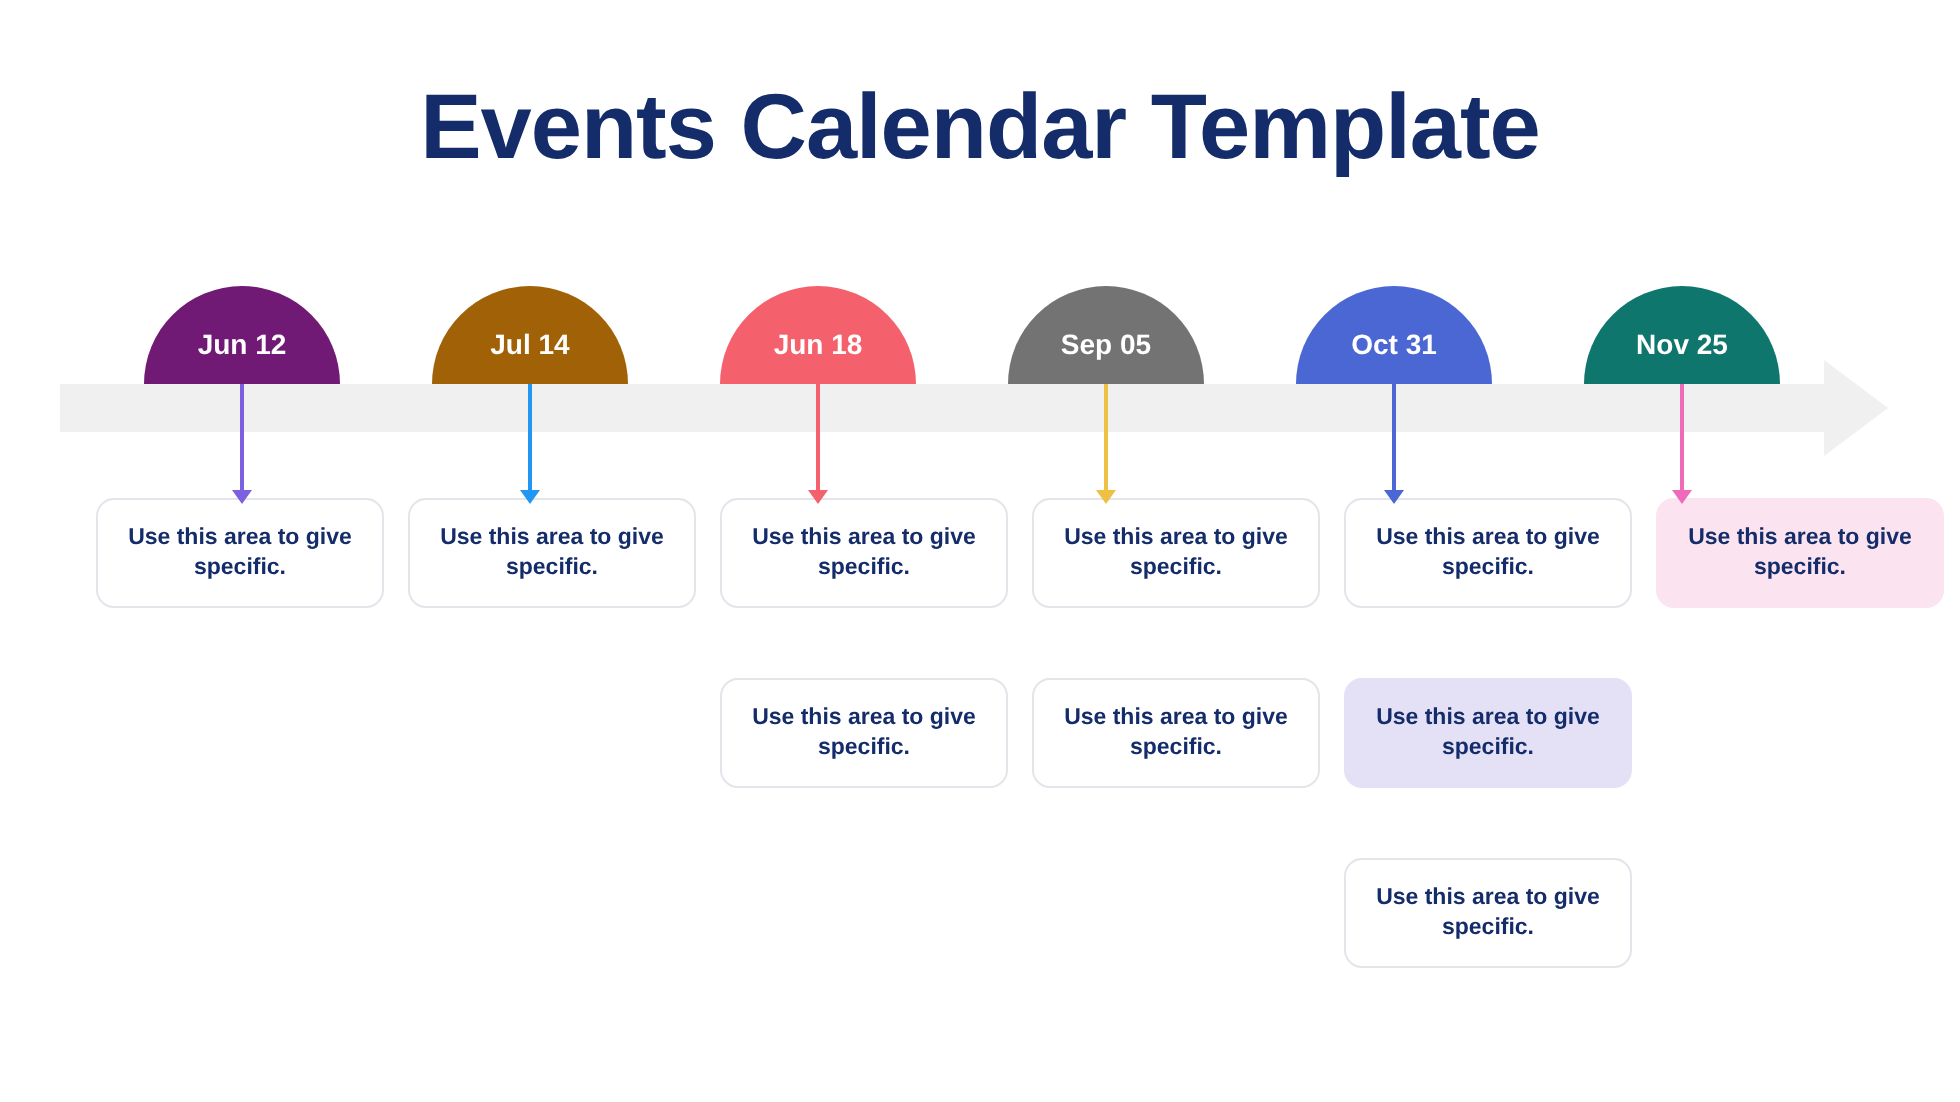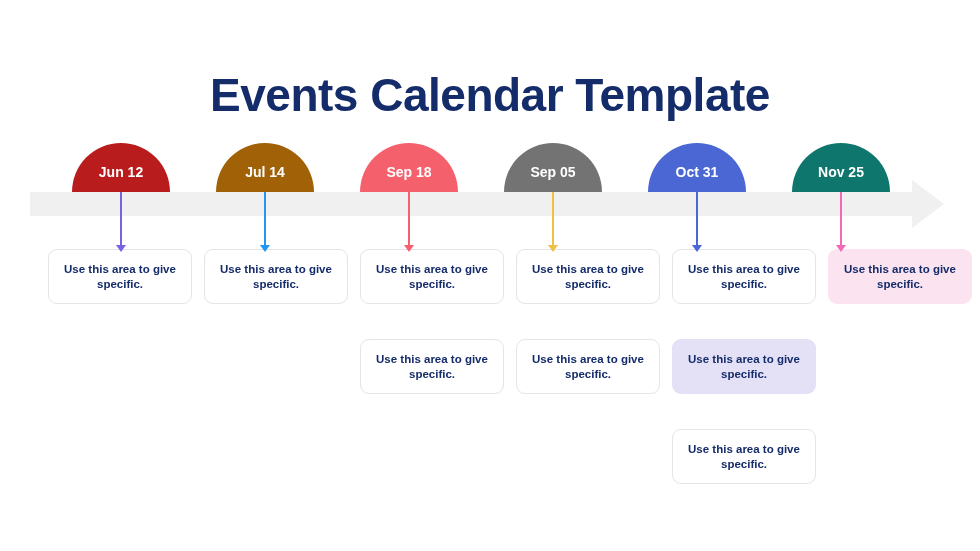--- a/index.html
+++ b/index.html
@@ -17,22 +17,22 @@
 
   
   #header {
     position: absolute;
     top: 0;
     left: 0;
     width: 980px;
     text-align: center;
   }
   #page-title {
-    margin: 12px;
-    padding-top: 58px;
+    margin: 0;
+    padding-top: 38px;
     font-size: 46px;
     line-height: 50px;
     font-weight: bold;
     color: #152c6b;
     letter-spacing: -0.5px;
   }
   #page-subtitle {
     margin: 0;
     padding-top: 14px;
     font-size: 15px;
@@ -151,32 +151,32 @@
 <body>
 
 <div id="header">
   <h1 id="page-title">Events Calendar Template</h1>
 </div>
 
 <div id="timeline">
   <div id="timeline-bar"></div>
   <div id="timeline-arrow"></div>
   <div id="markers-layer">
-      <div class="marker" style="left: 72px; background: #b91c1c;">
+      <div class="marker" style="left: 72px; background: #701a75;">
         <span class="marker-label">Jun 12</span>
       </div>
       <div class="connector" style="left: 120px; background: rgb(123, 97, 224);"></div>
       <div class="connector-head" style="left: 116px; border-top: 7px solid rgb(123, 97, 224);"></div>
       <div class="marker" style="left: 216px; background: #a16207;">
         <span class="marker-label">Jul 14</span>
       </div>
       <div class="connector" style="left: 264px; background: rgb(33, 150, 243);"></div>
       <div class="connector-head" style="left: 260px; border-top: 7px solid rgb(33, 150, 243);"></div>
       <div class="marker" style="left: 360px; background: rgb(244, 97, 108);">
-        <span class="marker-label">Sep 18</span>
+        <span class="marker-label">Jun 18</span>
       </div>
       <div class="connector" style="left: 408px; background: rgb(244, 97, 108);"></div>
       <div class="connector-head" style="left: 404px; border-top: 7px solid rgb(244, 97, 108);"></div>
       <div class="marker" style="left: 504px; background: #737373;">
         <span class="marker-label">Sep 05</span>
       </div>
       <div class="connector" style="left: 552px; background: rgb(238, 192, 68);"></div>
       <div class="connector-head" style="left: 548px; border-top: 7px solid rgb(238, 192, 68);"></div>
       <div class="marker" style="left: 648px; background: rgb(74, 103, 212);">
         <span class="marker-label">Oct 31</span>

